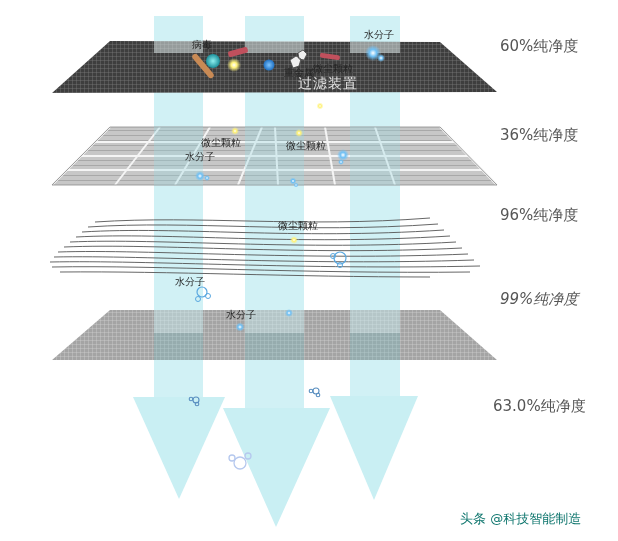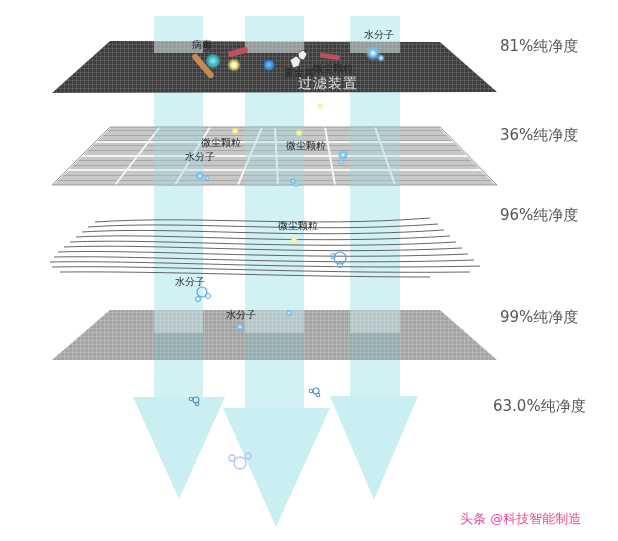--- a/index.html
+++ b/index.html
@@ -2,21 +2,21 @@
 <html><head>
 <meta charset="utf-8">
 <style>
   html, body { margin: 0; padding: 0; background: #ffffff; }
   body { width: 618px; height: 541px; position: relative; overflow: hidden;
          font-family: "DejaVu Sans", "Liberation Sans", sans-serif; }
   #stage { position: absolute; left: 0; top: 0; width: 618px; height: 541px; }
   .lbl { position: absolute; font-size: 10px; color: #222; white-space: nowrap; line-height: 1; }
   .lbl.light { color: #f2f2f2; font-size: 14px; letter-spacing: 1px; opacity: 0.9; }
   .purity { position: absolute; font-size: 15px; color: #555; white-space: nowrap; line-height: 1; }
-  .watermark { position: absolute; left: 460px; top: 510px; font-size: 13px; color: #ec4899;
+  .watermark { position: absolute; left: 460px; top: 510px; font-size: 13px; color: #0f766e;
                white-space: nowrap; text-shadow: 0 0 2px #fff, 0 0 3px #fff; }
 </style>
 </head>
 <body>
 
 <div id="stage">
   <svg width="618" height="541" viewBox="0 0 618 541" xmlns="http://www.w3.org/2000/svg">
     <defs>
       <pattern id="gridDark" width="4" height="4" patternUnits="userSpaceOnUse">
         <rect width="4" height="4" fill="#3e3e3e"></rect>
@@ -176,20 +176,20 @@
 
   <span class="lbl" style="left:201px; top:138px;">微尘颗粒</span>
   <span class="lbl" style="left:185px; top:152px;">水分子</span>
   <span class="lbl" style="left:286px; top:141px;">微尘颗粒</span>
 
   <span class="lbl" style="left:278px; top:221px;">微尘颗粒</span>
   <span class="lbl" style="left:175px; top:277px;">水分子</span>
   <span class="lbl" style="left:226px; top:310px;">水分子</span>
 
   
-  <span class="purity" style="left:500px; top:39px;">81%纯净度</span>
+  <span class="purity" style="left:500px; top:39px;">60%纯净度</span>
   <span class="purity" style="left:500px; top:128px;">36%纯净度</span>
   <span class="purity" style="left:500px; top:208px;">96%纯净度</span>
-  <span class="purity" style="left:500px; top:310px;">99%纯净度</span>
+  <span class="purity" style="left:500px; top:292px;font-style:italic;">99%纯净度</span>
   <span class="purity" style="left:493px; top:399px;">63.0%纯净度</span>
 
   <span class="watermark">头条 @科技智能制造</span>
 </div>
 
 </body></html>

